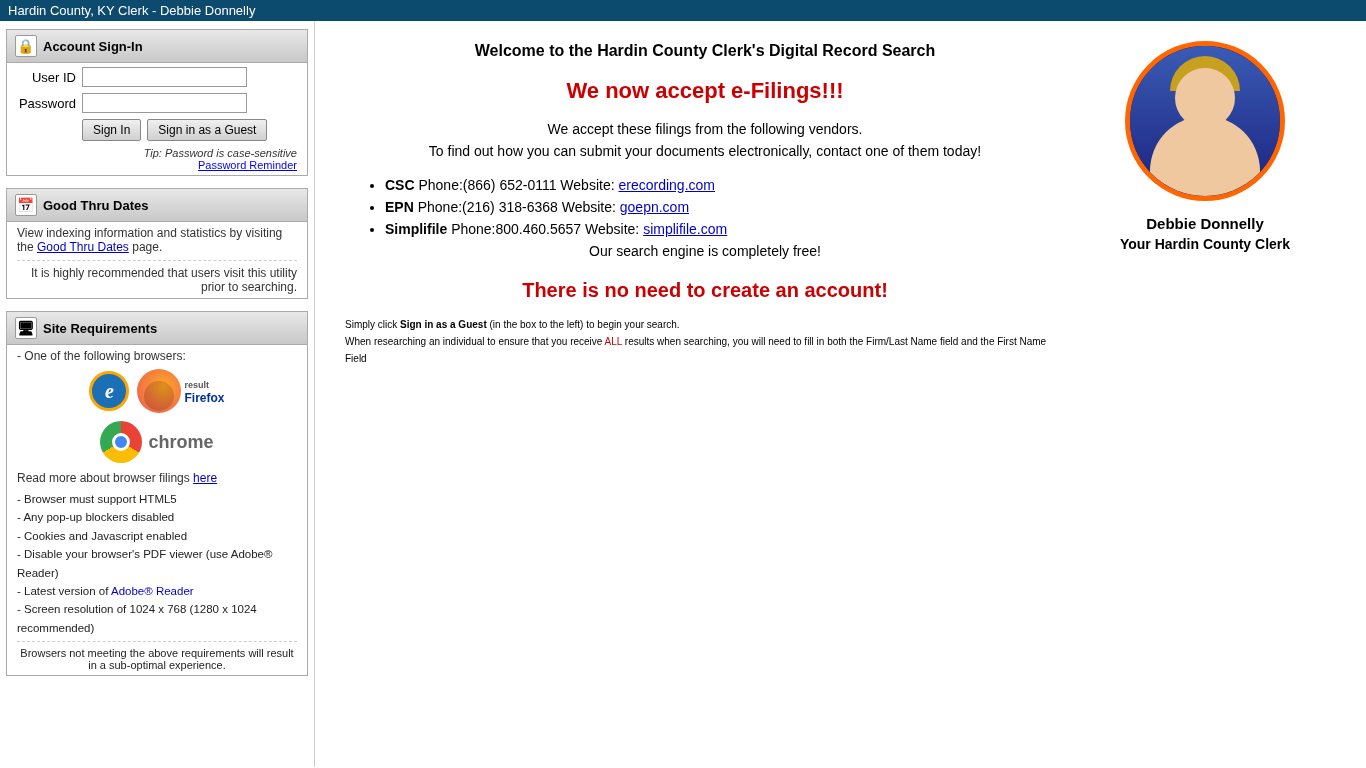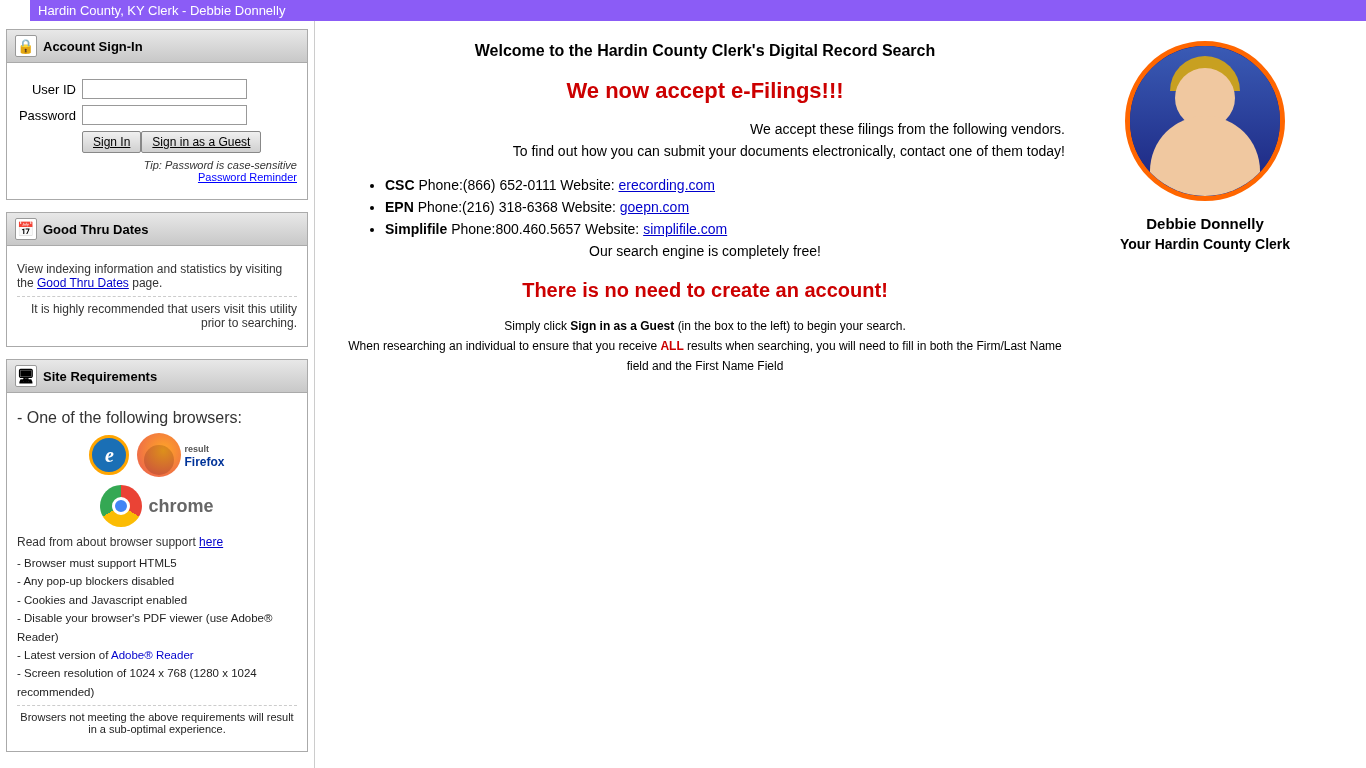--- a/index.html
+++ b/index.html
@@ -1,25 +1,24 @@
 <!DOCTYPE html>
 <html><head>
   <meta charset="utf-8">
   <style>
     * { box-sizing: border-box; margin: 0; padding: 0; }
     body { font-family: Arial, sans-serif; font-size: 13px; background: #fff; }
 
     
     #topbar {
-      background: #8b5cf6;
+      background: #0c4a6e;
       color: #fff;
       padding: 3px 8px;
       font-size: 13px;
       font-weight: bold;
-      margin-left: 30px;
     }
     #topbar span { font-weight: normal; }
 
     
     #layout {
       display: flex;
       flex-direction: row;
       min-height: calc(768px - 22px);
     }
 
@@ -53,21 +52,21 @@
       width: 22px;
       height: 22px;
       background: #fff;
       border: 1px solid #999;
       display: flex; align-items: center; justify-content: center;
       font-size: 14px;
       border-radius: 2px;
     }
 
     .panel-body {
-      padding: 16px 10px;
+      padding: 4px 10px;
     }
 
     
     .form-row {
       display: flex;
       align-items: center;
       margin-bottom: 6px;
     }
     .form-row label {
       width: 65px;
@@ -77,23 +76,23 @@
     }
     .form-row input {
       width: 165px;
       height: 20px;
       border: 1px solid #999;
       padding: 1px 3px;
       font-size: 13px;
     }
     .btn-row {
       display: flex;
+      gap: 6px;
       margin-left: 65px;
       margin-bottom: 6px;
-      text-decoration: underline;
     }
     .btn-signin {
       padding: 3px 10px;
       font-size: 12px;
       background: linear-gradient(to bottom, #f0f0f0, #d0d0d0);
       border: 1px solid #888;
       cursor: pointer;
       border-radius: 2px;
     }
     .tip-text {
@@ -125,21 +124,21 @@
     .good-thru-note {
       font-size: 12px;
       color: #333;
       text-align: right;
       border-top: 1px dashed #ccc;
       padding-top: 5px;
       margin-top: 4px;
     }
 
     
-    .req-text { font-size: 16px; color: #333; margin-bottom: 6px; }
+    .req-text { font-size: 12px; color: #333; margin-bottom: 6px; }
     .browser-icons {
       display: flex;
       align-items: center;
       justify-content: center;
       gap: 8px;
       margin-bottom: 8px;
     }
     .ie-icon {
       width: 40px; height: 40px;
       background: #1a6fb5;
@@ -199,21 +198,21 @@
     .efilings-notice {
       font-size: 22px;
       font-weight: bold;
       color: #cc0000;
       text-align: center;
       margin-bottom: 14px;
     }
 
     .accept-text {
       font-size: 14px;
-      text-align: right;
+      text-align: center;
       color: #000;
       margin-bottom: 14px;
       line-height: 1.6;
     }
 
     .vendor-list {
       list-style: disc;
       padding-left: 40px;
       margin-bottom: 4px;
     }
@@ -236,29 +235,28 @@
 
     .no-account {
       font-size: 20px;
       font-weight: bold;
       color: #cc0000;
       text-align: center;
       margin-bottom: 14px;
     }
 
     .instructions {
-      font-size: 12px;
-      text-align: center;
+      font-size: 10px;
       color: #000;
       line-height: 1.7;
     }
     .instructions strong { font-weight: bold; }
     .instructions .all-text {
       color: #cc0000;
-      font-weight: bold;
+      font-weight: normal;
     }
 
     
     #right-panel {
       width: 220px;
       min-width: 220px;
       display: flex;
       flex-direction: column;
       align-items: center;
       padding: 20px 10px;
@@ -383,21 +381,21 @@
             <span style="font-size:12px;font-weight:bold;color:#003399;"><span style="font-size:9px;color:#555;">result</span><br>Firefox</span>
           </div>
         </div>
         <div class="chrome-row">
           <div class="chrome-icon">
             <div class="chrome-inner"></div>
           </div>
           <span style="font-size:18px;color:#666;font-weight:bold;font-family:Arial;">chrome</span>
         </div>
         <div style="font-size:12px;color:#333;margin-bottom:5px;">
-          <span>Read from about browser support</span>
+          <span>Read more about browser filings</span>
           <a style="color:#00c;text-decoration:underline;text-align:right;">here</a>
         </div>
         <div class="req-list">
           <div>- Browser must support HTML5</div>
           <div>- Any pop-up blockers disabled</div>
           <div>- Cookies and Javascript enabled</div>
           <div>- Disable your browser's PDF viewer (use Adobe® Reader)</div>
           <div>- Latest version of <a style="color:#00c;">Adobe® Reader</a></div>
           <div>- Screen resolution of 1024 x 768 (1280 x 1024 recommended)</div>
         </div>

